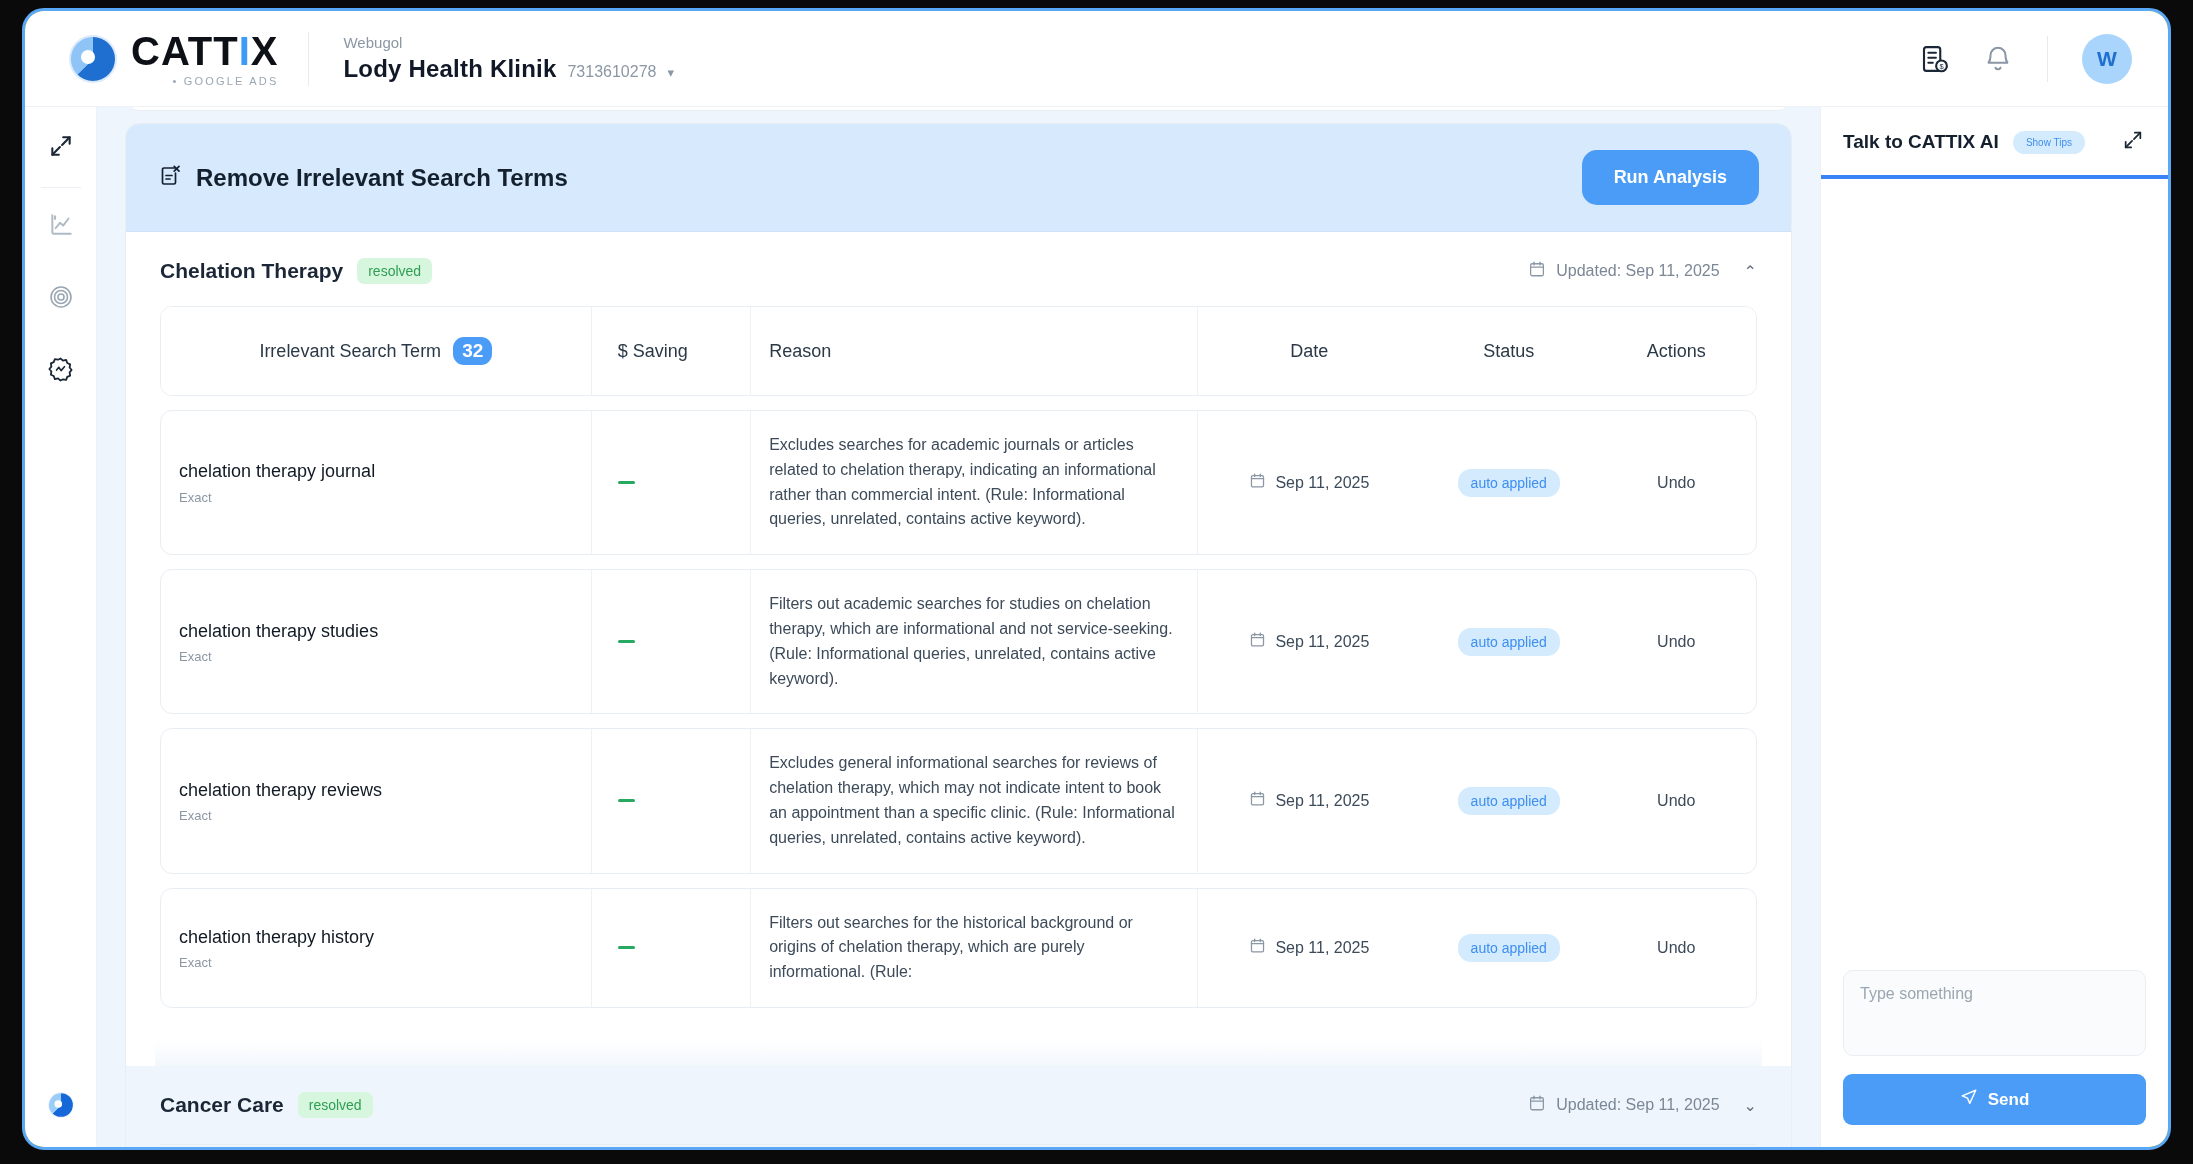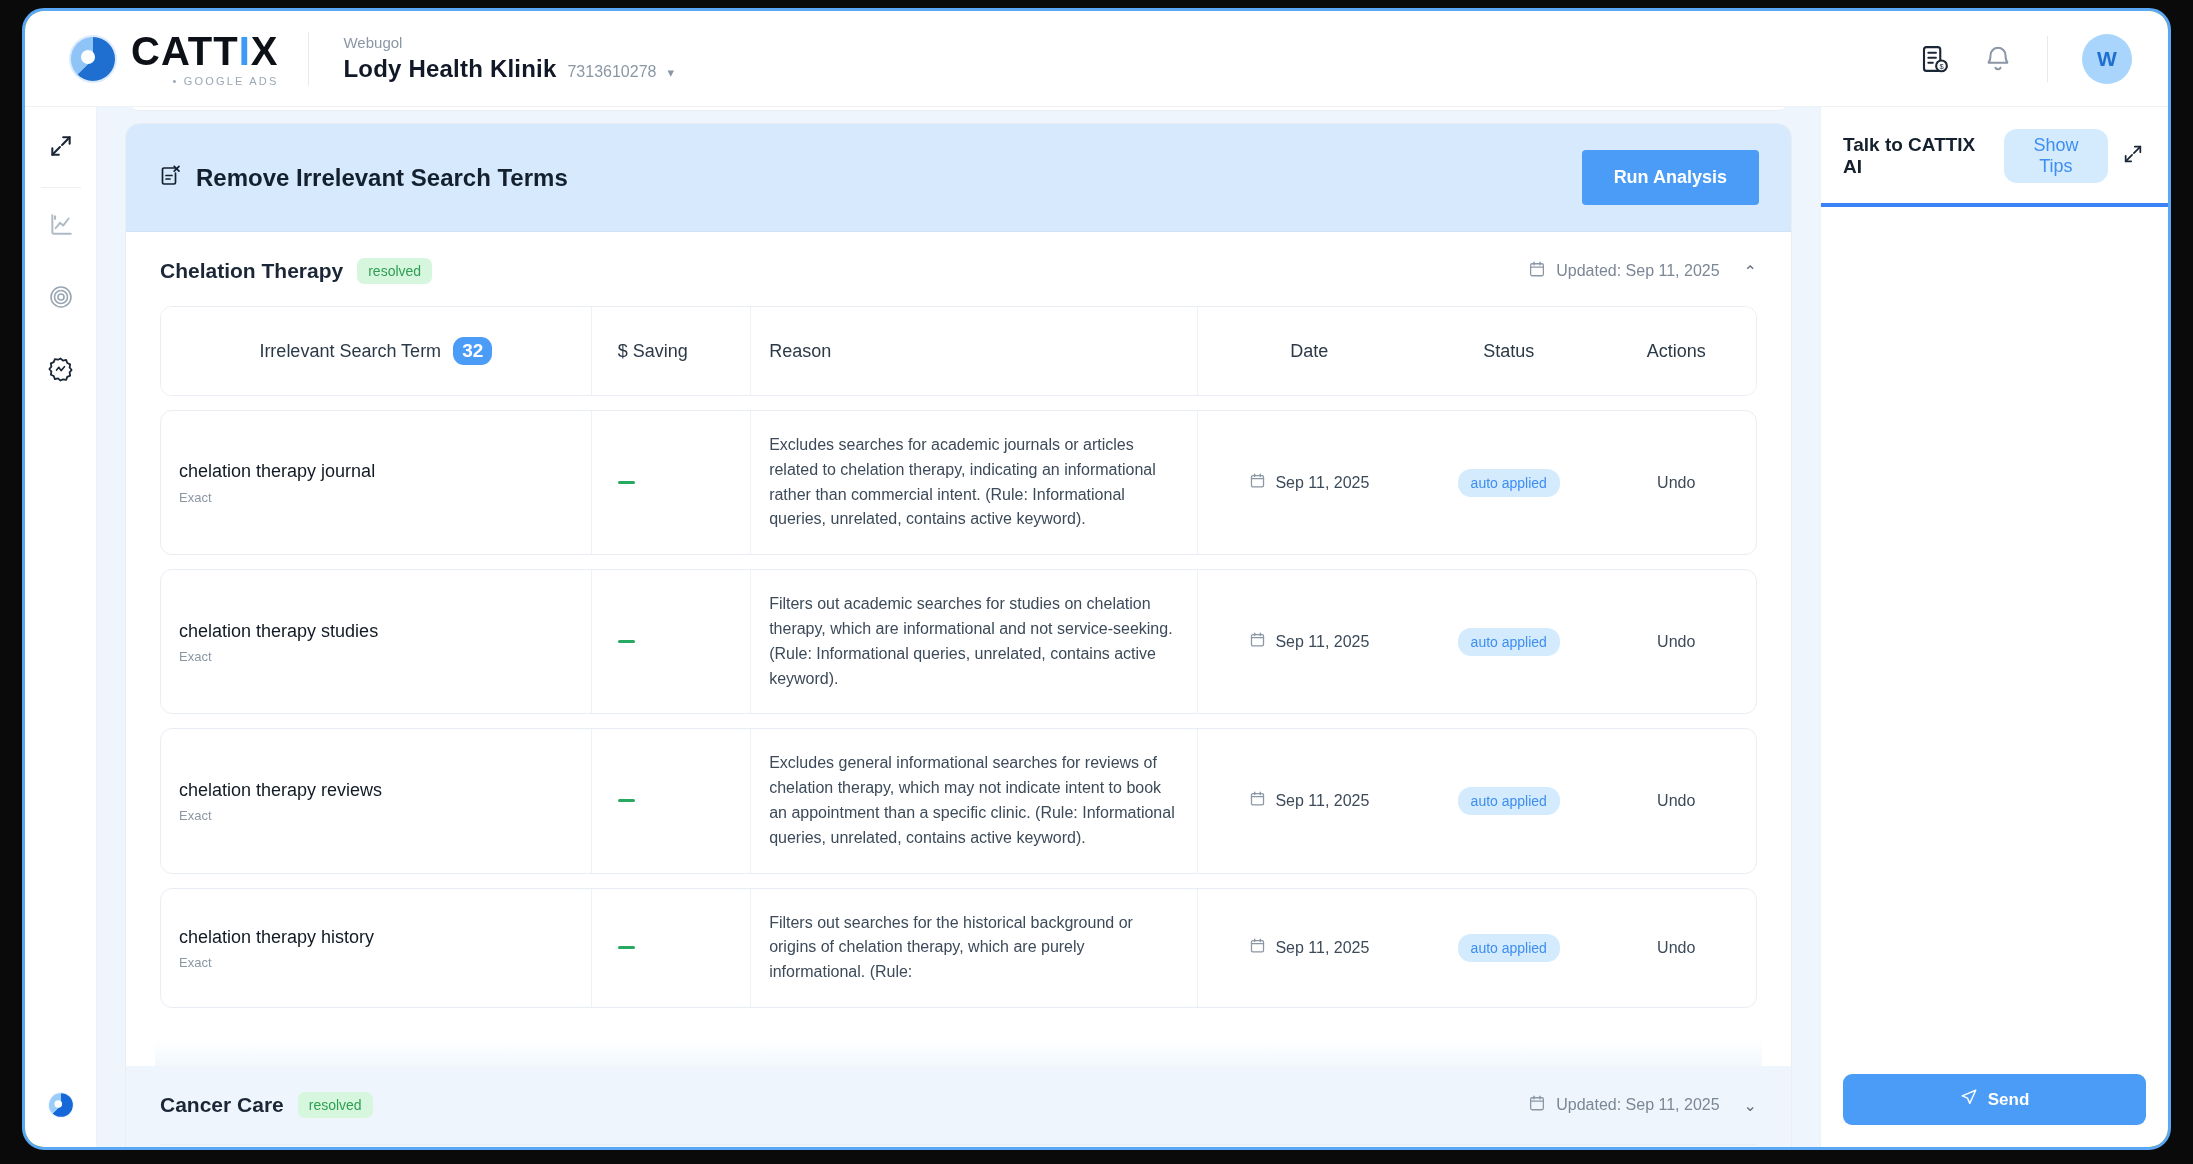--- a/index.html
+++ b/index.html
@@ -107,21 +107,21 @@
     padding: 26px 32px;
     display: flex; align-items: center;
     border-bottom: 1px solid #cfe2f7;
   }
   .hero-title-wrap { display: flex; align-items: center; gap: 14px; }
   .hero-title { font-size: 24px; font-weight: 700; color: #14202e; }
   .run-btn {
     margin-left: auto;
     background: #4a9cf6; color: #fff;
     font-size: 18px; font-weight: 700;
-    border: none; border-radius: 4px;
+    border: none; border-radius: 15px;
     padding: 17px 32px; cursor: pointer;
     font-family: "Liberation Sans", sans-serif;
   }
 
   
   .sec-head {
     display: flex; align-items: center;
     padding: 26px 34px 22px 34px;
   }
   .sec-title { font-size: 21px; font-weight: 700; color: #1b2736; }
@@ -197,21 +197,21 @@
     display: flex; flex-direction: column; z-index: 15;
   }
   .ai-head {
     display: flex; align-items: center; gap: 14px;
     padding: 22px 24px 20px 22px;
     border-bottom: 4px solid #3b82f6;
   }
   .ai-title { font-size: 19px; font-weight: 700; color: #14202e; }
   .tips-btn {
     background: #d4ebfe; color: #3d8ef0;
-    font-size: 18px; border-radius: 13px; padding: 6px 13px;
+    font-size: 10px; border-radius: 13px; padding: 6px 13px;
     border: none; cursor: pointer; font-family: "Liberation Sans", sans-serif;
   }
   .ai-expand { margin-left: auto; cursor: pointer; }
   .ai-body { flex: 1; background: #fff; }
   .ai-foot { padding: 16px 22px 22px 22px; }
   .ai-input {
     width: 100%; height: 86px;
     background: #fafbfc; border: 1px solid #eaeef2; border-radius: 10px;
     padding: 14px 16px; font-size: 16px; color: #3c4a59;
     resize: none; font-family: "Liberation Sans", sans-serif;
@@ -575,20 +575,21 @@
         <svg width="22" height="22" viewBox="0 0 24 24" fill="none" stroke="#1b2736" stroke-width="1.9" stroke-linecap="round" stroke-linejoin="round">
           <polyline points="14,4 20,4 20,10"></polyline>
               <line x1="20" y1="4" x2="13" y2="11"></line>
           <polyline points="10,20 4,20 4,14"></polyline>
               <line x1="4" y1="20" x2="11" y2="13"></line>
         </svg>
       </span>
     </div>
     <div class="ai-body"></div>
     <div class="ai-foot">
+      <textarea class="ai-input" placeholder="Type something" style=""></textarea>
       <button class="send-btn">
         <span>
           <svg width="18" height="18" viewBox="0 0 24 24" fill="none" stroke="#fff" stroke-width="1.9" stroke-linejoin="round">
             <path d="M21 3L3 10.5l7 3 3 7L21 3z"></path>
           </svg>
         </span>
         <span>Send</span>
       </button>
     </div>
   </div>

